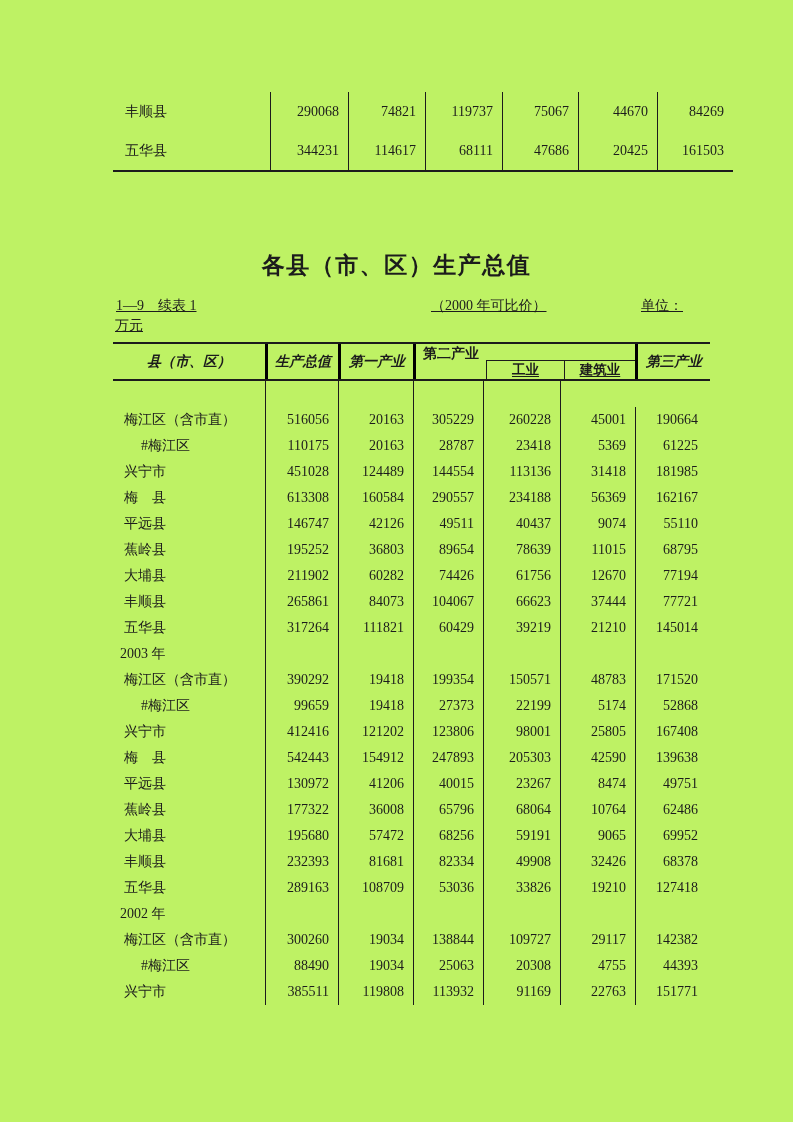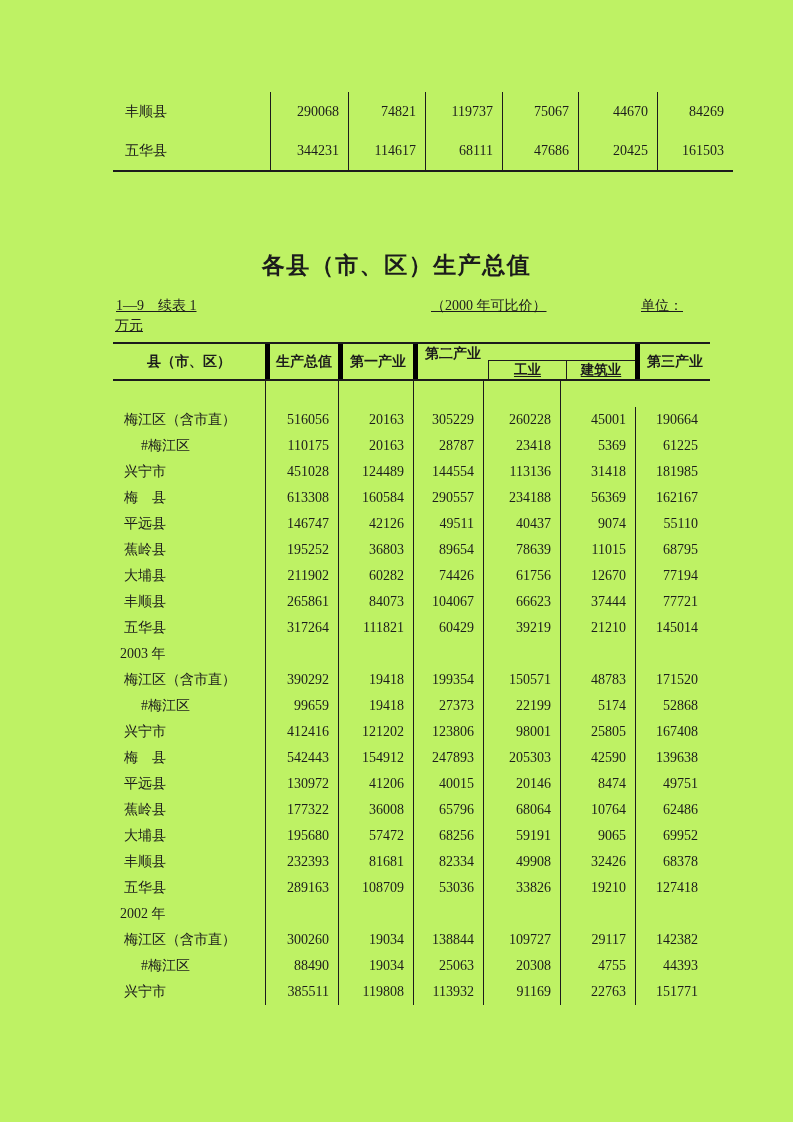--- a/index.html
+++ b/index.html
@@ -24,22 +24,22 @@
   .meta  { position:absolute; font-size:14px; white-space:nowrap;text-decoration:underline; }
   .meta-left   { left:116px; top:297px; }
   .meta-center { left:388px; top:297px;margin-left:43px; }
   .meta-right  { left:641px; top:297px; }
   .meta-unit   { left:115px; top:317px; }
 
   
   .main-table { position:absolute; left:113px; top:342px; width:597px; font-size:14px; }
   .mt-header { position:relative; height:39px; border-top:2px solid #1c1c1c; border-bottom:2px solid #1c1c1c;
                display:grid; grid-template-columns:152px 73px 75px 222px 75px; font-weight:bold; }
-  .h-cell { display:flex; align-items:center; justify-content:center; }
-  .mt-header > div:not(:first-child) { border-left:5px solid #000000; }
+  .h-cell { display:flex; align-items:center; justify-content:center;font-style:italic; }
+  .mt-header > div:not(:first-child) { border-left:3px solid #000000; }
   .h-merged { position:relative; }
   .sec-label { position:absolute; left:0; top:2px; width:70px; height:16px; line-height:16px; text-align:center; }
   .sub-box { position:absolute; left:70px; right:0; bottom:0; height:19px;
              border-top:1px solid #1c1c1c; border-left:1px solid #1c1c1c;
              display:grid; grid-template-columns:77px 1fr; }
   .sub-cell { text-align:center; line-height:17px; font-size:13.5px; }
   .sub-cell.second { border-left:1px solid #1c1c1c; }
   .sub-cell span { text-decoration:underline; text-underline-offset:2px;margin-top:17px; }
 
   .mt-row { display:grid; grid-template-columns:152px 73px 75px 70px 77px 75px 75px; height:26px; line-height:26px; }
@@ -232,21 +232,21 @@
           <div class="num">247893</div>
           <div class="num">205303</div>
           <div class="num">42590</div>
           <div class="num">139638</div>
         </div>
         <div class="mt-row">
           <div class="label">平远县</div>
           <div class="num">130972</div>
           <div class="num">41206</div>
           <div class="num">40015</div>
-          <div class="num">20146</div>
+          <div class="num">23267</div>
           <div class="num">8474</div>
           <div class="num">49751</div>
         </div>
         <div class="mt-row">
           <div class="label">蕉岭县</div>
           <div class="num">177322</div>
           <div class="num">36008</div>
           <div class="num">65796</div>
           <div class="num">68064</div>
           <div class="num">10764</div>

